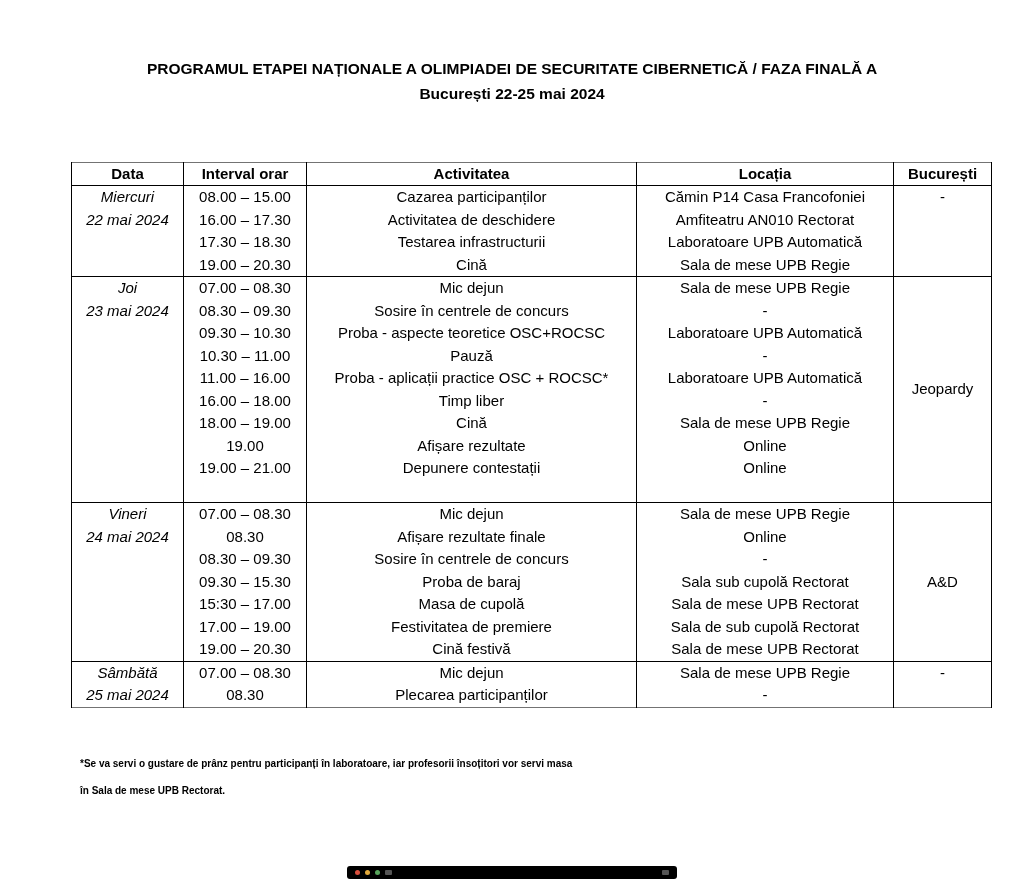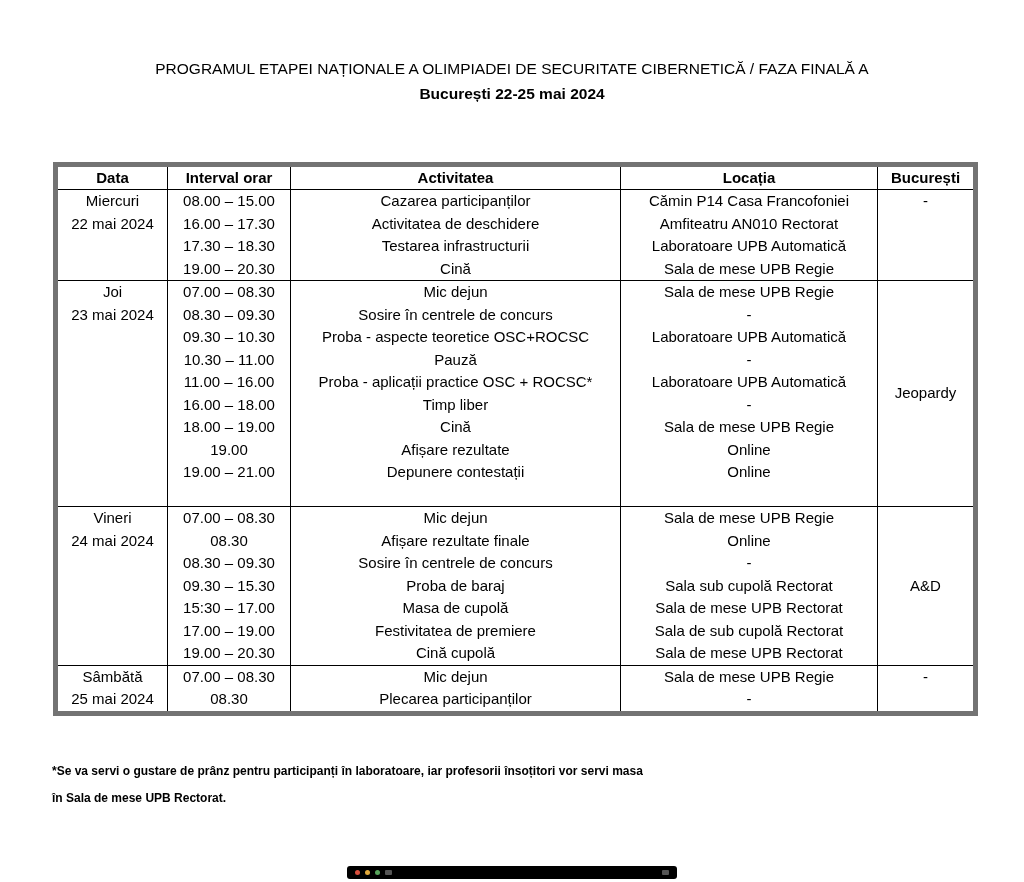--- a/index.html
+++ b/index.html
@@ -8,37 +8,37 @@
     width: 1024px;
     height: 882px;
     background: #ffffff;
     color: #000000;
     font-family: "Liberation Sans", sans-serif;
     overflow: hidden;
   }
   .doc-title {
     padding-top: 56px;
     text-align: center;
-    font-weight: 400;
+    font-weight: 700;
     font-size: 15.5px;
     line-height: 26px;
   }
   .doc-subtitle {
     margin-top: 2px;
     text-align: center;
     font-weight: 700;
     font-size: 15.5px;
     line-height: 20px;
   }
   table.schedule {
     border-collapse: collapse;
     table-layout: fixed;
-    margin: 58px 0 0 53px;
+    margin: 58px 0 0 71px;
     width: 920px;
-    border: 5px solid #737373;
+    border: 1px solid #737373;
     font-size: 15px;
   }
   table.schedule th,
   table.schedule td {
     border-left: 1px solid #000;
     border-right: 1px solid #000;
     text-align: center;
     padding: 0 3px;
     overflow: hidden;
     white-space: nowrap;
@@ -49,29 +49,29 @@
     font-weight: 700;
     height: 22px;
     line-height: 22px;
   }
   table.schedule td {
     height: 22.5px;
     line-height: 22.5px;
     font-weight: 400;
   }
   td.date-cell { vertical-align: top; }
-  td.date-cell div { line-height: 22.5px; }
+  td.date-cell div { line-height: 22.5px; font-style: italic; }
   td.obs-cell.valign-top { vertical-align: top; }
   td.obs-cell.valign-middle { vertical-align: middle; text-align: center; }
   td.bold { font-weight: 700; }
   .footnote {
-    margin: 42px 0 0 52px;
+    margin: 42px 0 0 80px;
     width: 800px;
     font-weight: 700;
-    font-size: 12px;
+    font-size: 10px;
     line-height: 27px;
   }
   .bottom-bar {
     position: absolute;
     left: 50%;
     transform: translateX(-50%);
     bottom: 3px;
     width: 330px;
     height: 13px;
     background: #000000;
@@ -240,21 +240,21 @@
           <td class="activity-cell">Masa de cupolă</td>
           <td class="location-cell">Sala de mese UPB Rectorat</td>
         </tr>
         <tr>
           <td class="time-cell">17.00 – 19.00</td>
           <td class="activity-cell">Festivitatea de premiere</td>
           <td class="location-cell bold">Sala de sub cupolă Rectorat</td>
         </tr>
         <tr>
           <td class="time-cell">19.00 – 20.30</td>
-          <td class="activity-cell">Cină cupolă</td>
+          <td class="activity-cell">Cină festivă</td>
           <td class="location-cell">Sala de mese UPB Rectorat</td>
         </tr>
       </tbody>
       <tbody>
         <tr>
           <td rowspan="2" class="date-cell">
             <div>Sâmbătă</div>
             <div>25 mai 2024</div>
           </td>
           <td class="time-cell">07.00 – 08.30</td>

